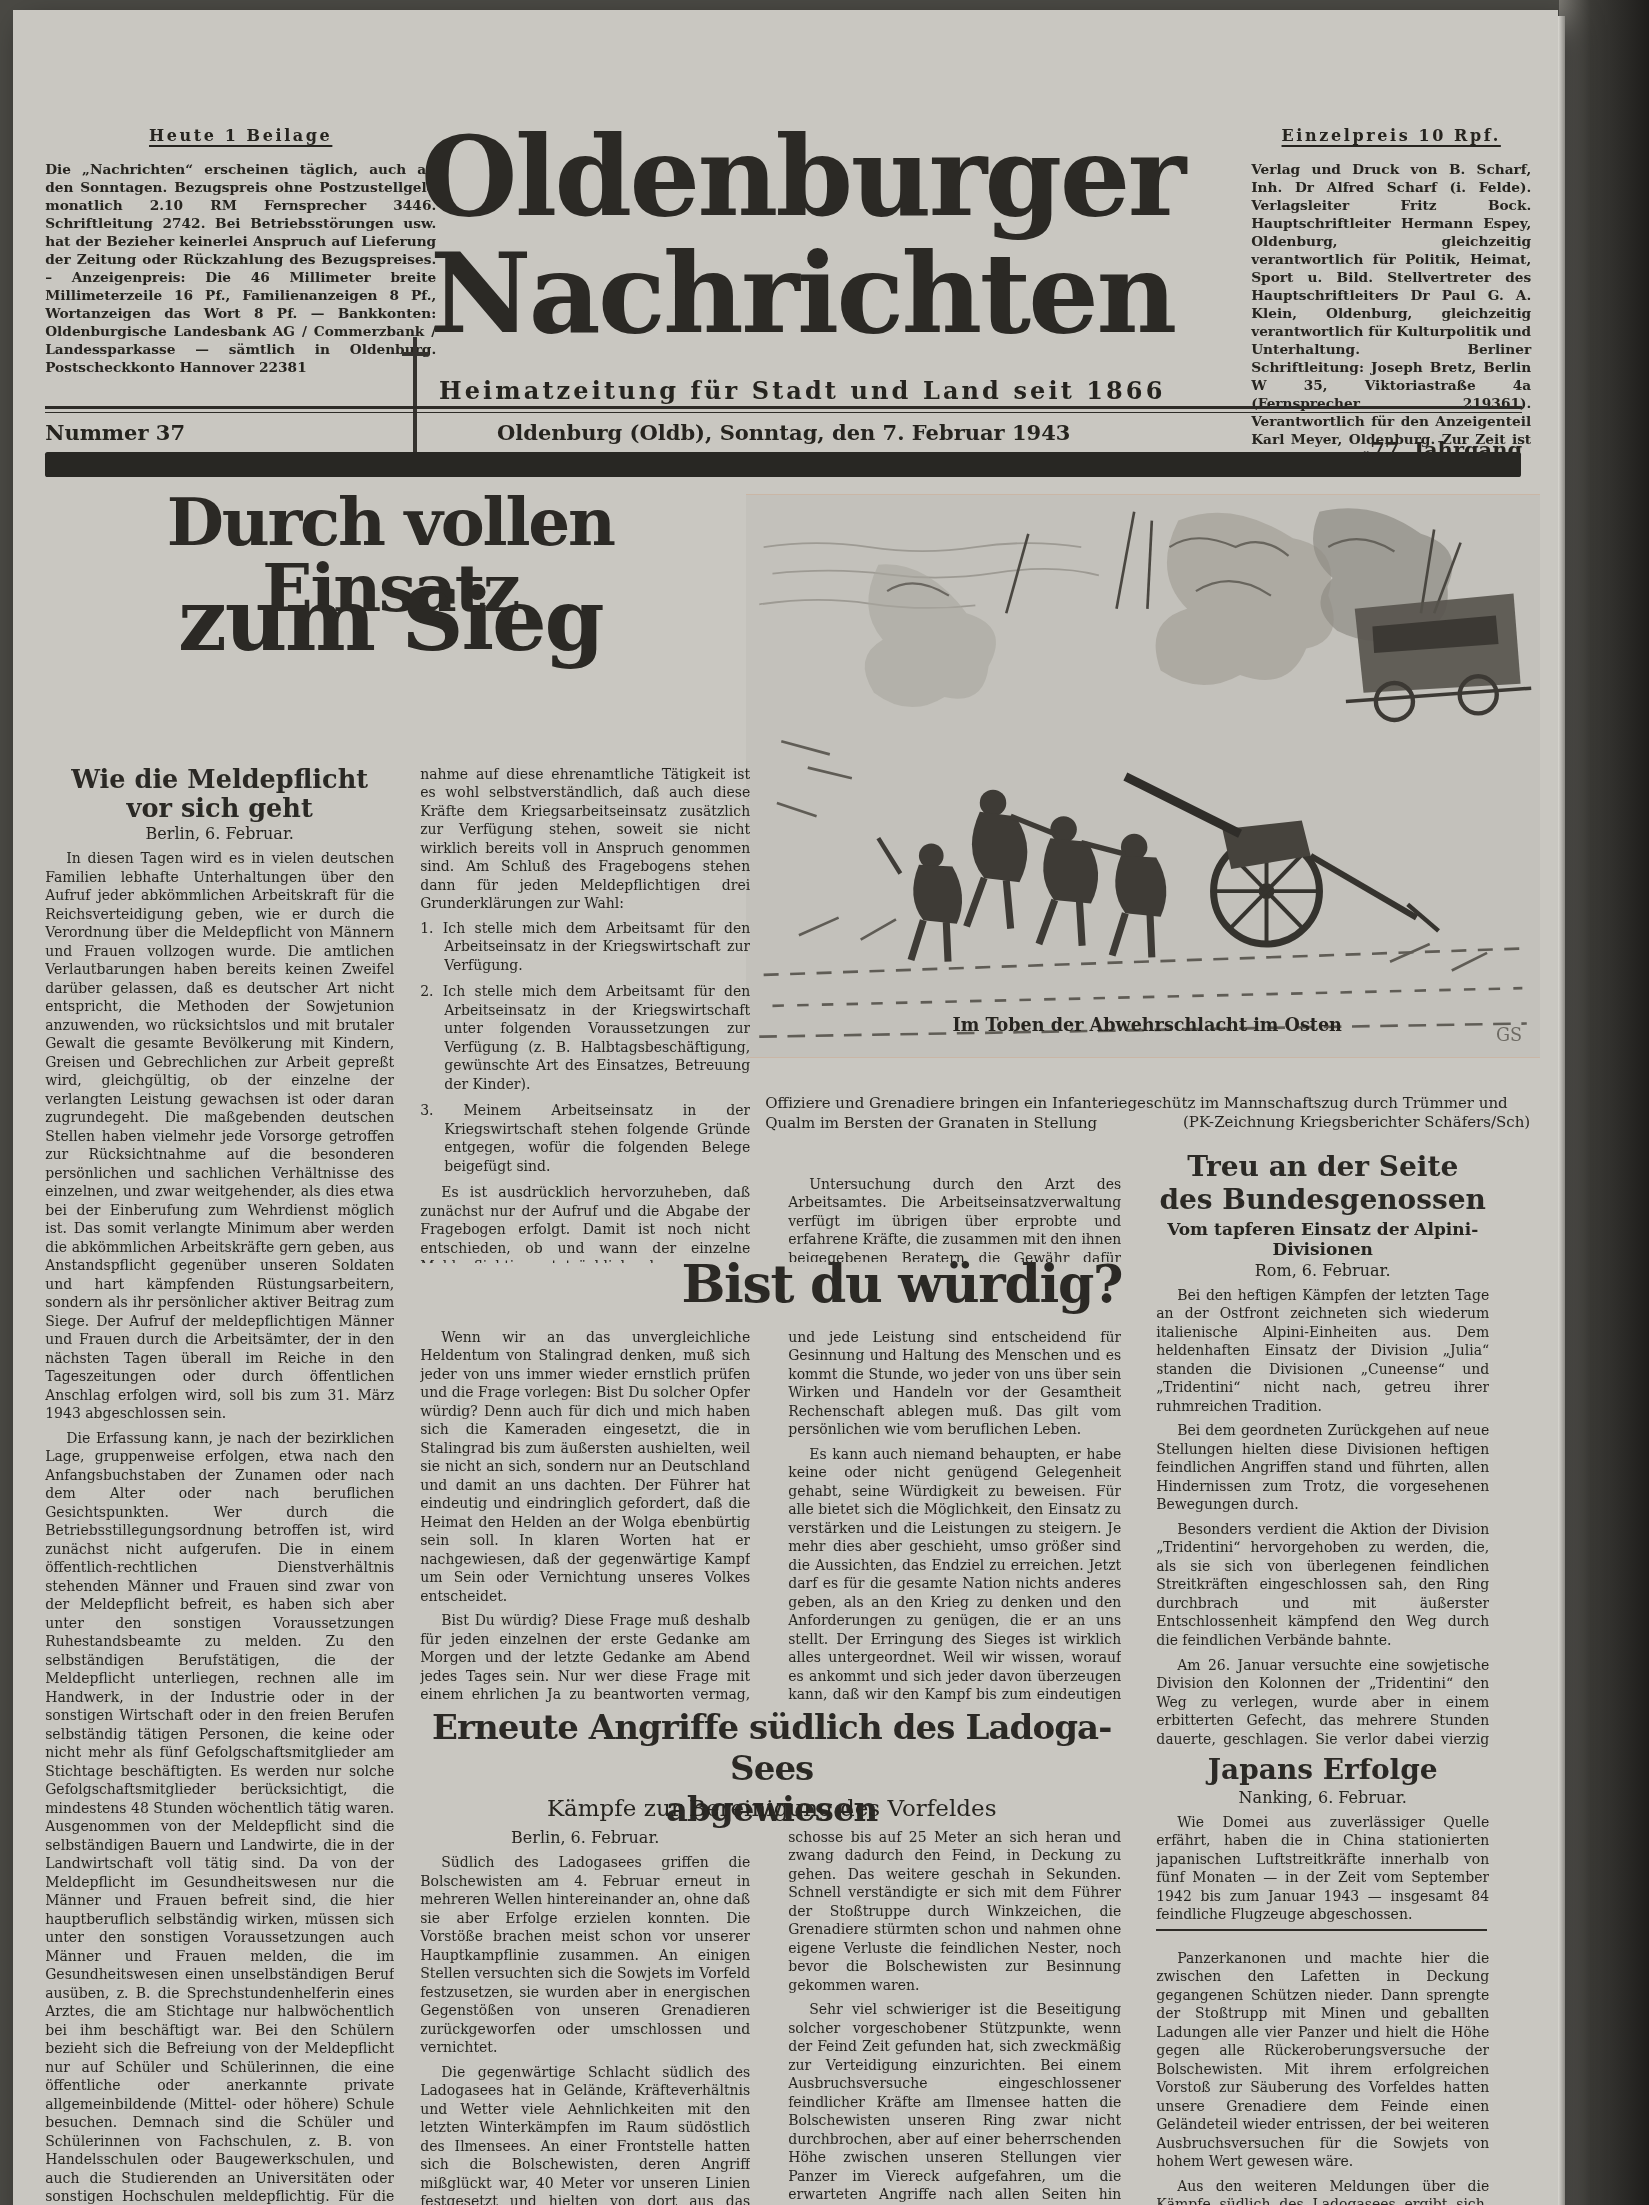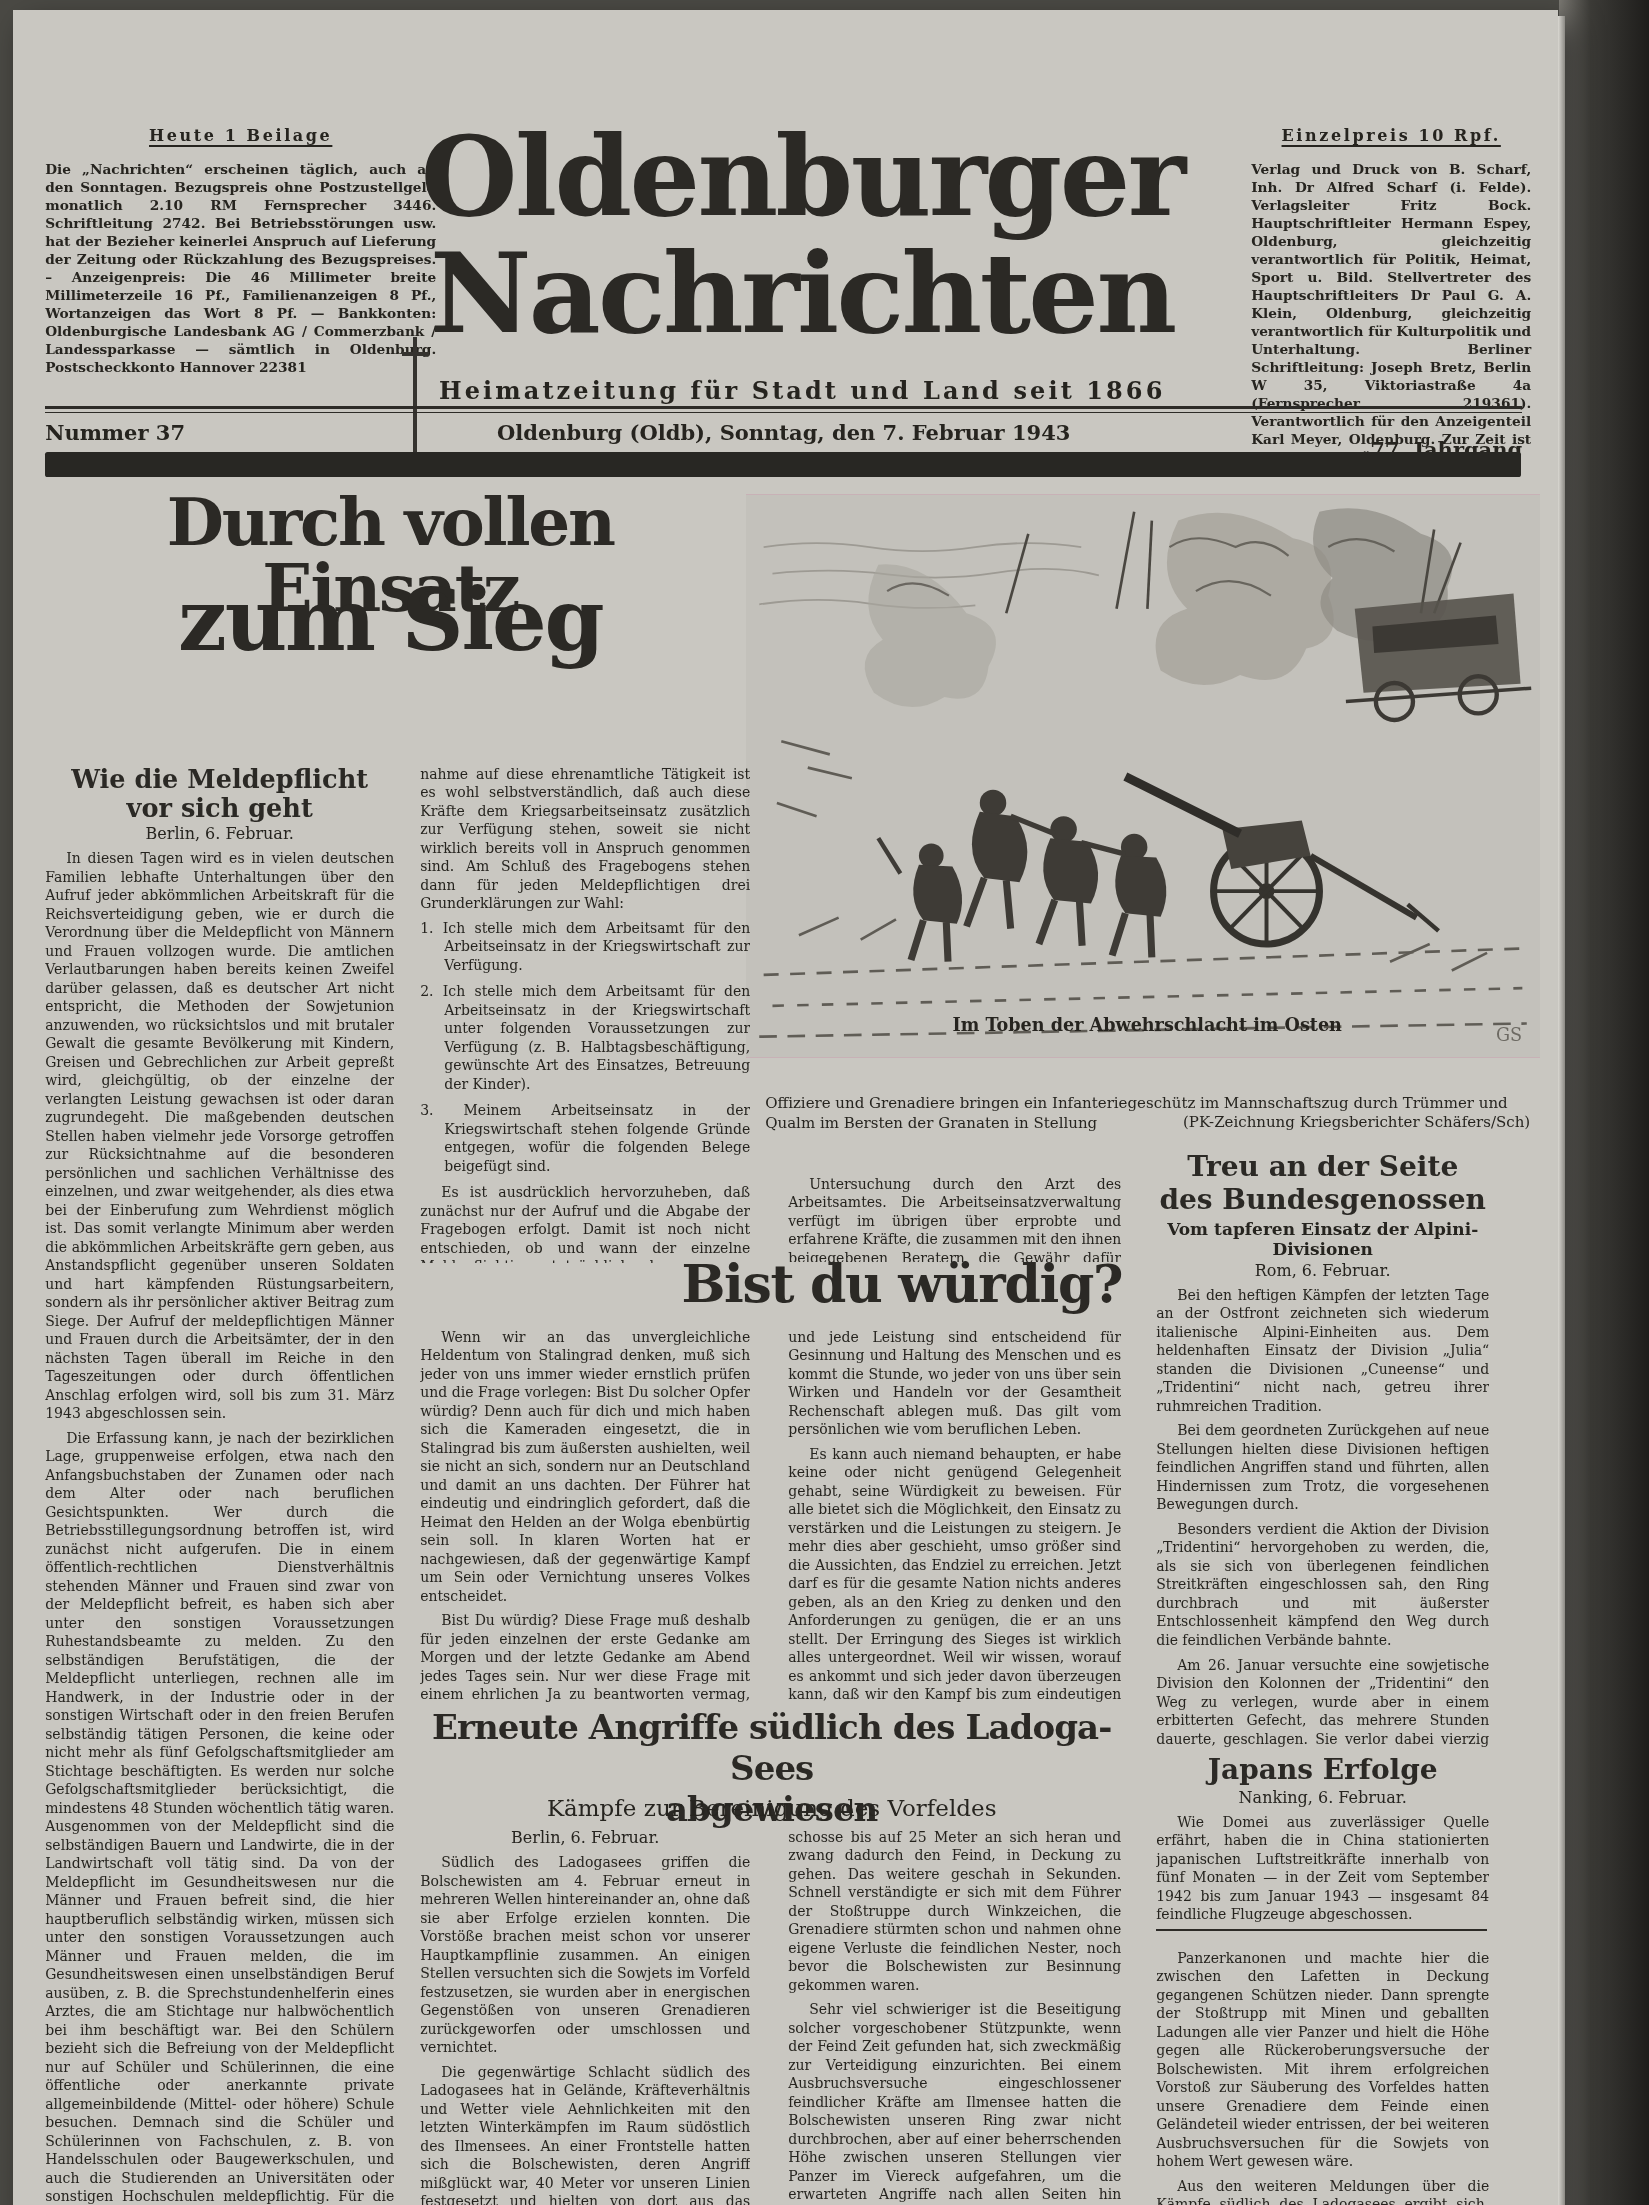--- a/index.html
+++ b/index.html
@@ -35,21 +35,21 @@
 
   
   .lead-h1a{position:absolute;left:17.6px;top:479px;width:719px;text-align:center;
             font-weight:bold;font-size:66px;line-height:1;letter-spacing:-2.2px;color:#2b2925;}
   .lead-h1b{position:absolute;left:17.6px;top:559px;width:719px;text-align:center;
             font-weight:bold;font-size:86px;line-height:1;letter-spacing:-2.2px;color:#2b2925;margin-top:8px;}
   .lead-sub{position:absolute;left:17.6px;top:685px;width:719px;text-align:center;
             font-weight:bold;font-size:26.5px;line-height:33px;}
 
   
-  .photo{position:absolute;left:733px;top:484px;width:794px;height:564px;background:#ec4899;}
+  .photo{position:absolute;left:733px;top:484px;width:794px;height:564px;background:#f97316;}
   .photo svg{display:block;width:100%;height:100%;}
   .cap-title{position:absolute;left:759px;top:1004px;width:750px;text-align:center;
              font-weight:bold;font-size:17.6px;}
   .cap-body{position:absolute;left:752px;top:1083px;width:767px;font-size:15px;line-height:20px;}
   .cap-credit{position:absolute;left:1111px;top:1103px;width:406px;text-align:right;font-size:15px;}
 
   
   .col{position:absolute;overflow:hidden;font-size:14px;line-height:18.5px;text-align:justify;}
   .p{margin:0 0 6.2px 0;text-indent:21px;}
   .p.noindent{text-indent:0;}

